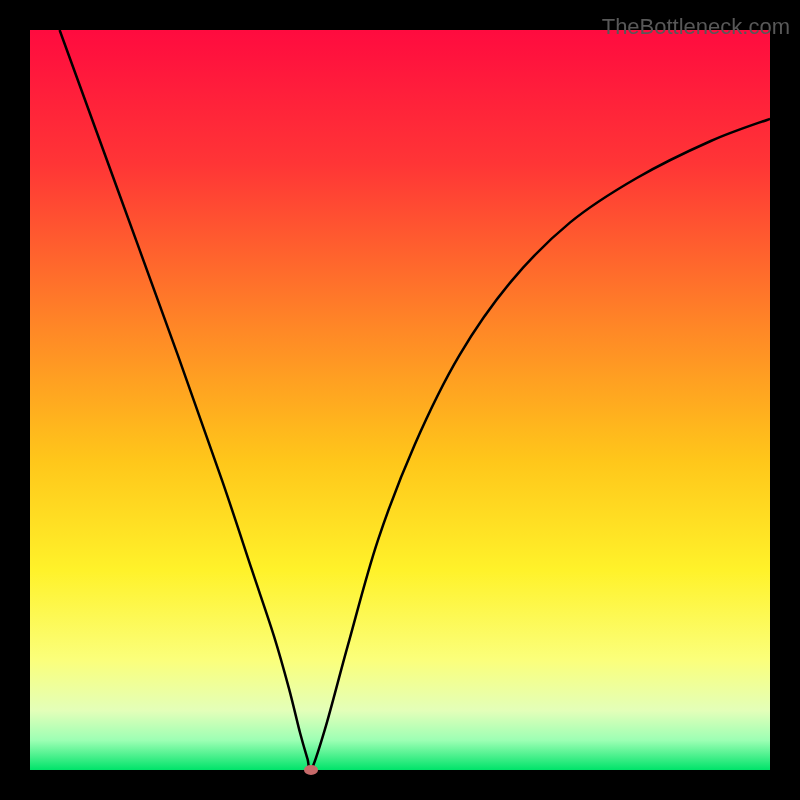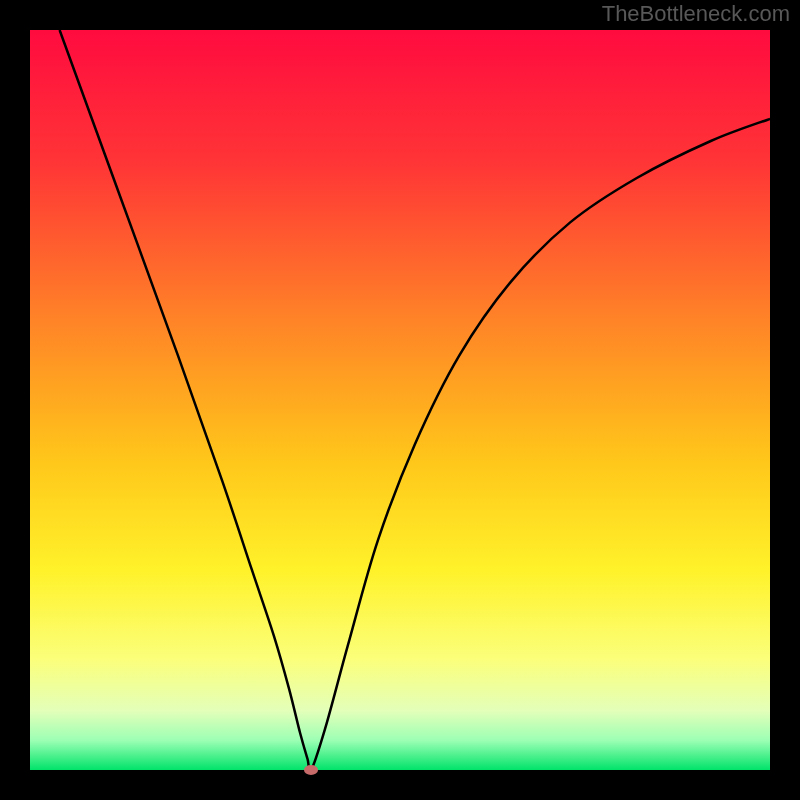--- a/index.html
+++ b/index.html
@@ -11,21 +11,21 @@
     overflow: hidden;
   }
   .container {
     position: relative;
     width: 800px;
     height: 800px;
     background: #000000;
   }
   .watermark {
     position: absolute;
-    top: 1px;
+    top: 14px;
     right: 10px;
     color: #585858;
     font-family: Arial, Helvetica, sans-serif;
     font-size: 22px;
     font-weight: 500;
     letter-spacing: 0px;
     z-index: 10;
   }
   .plot-area {
     position: absolute;

